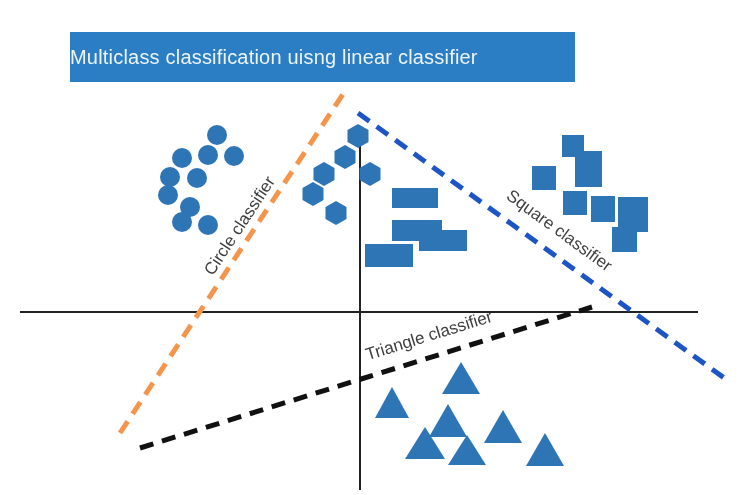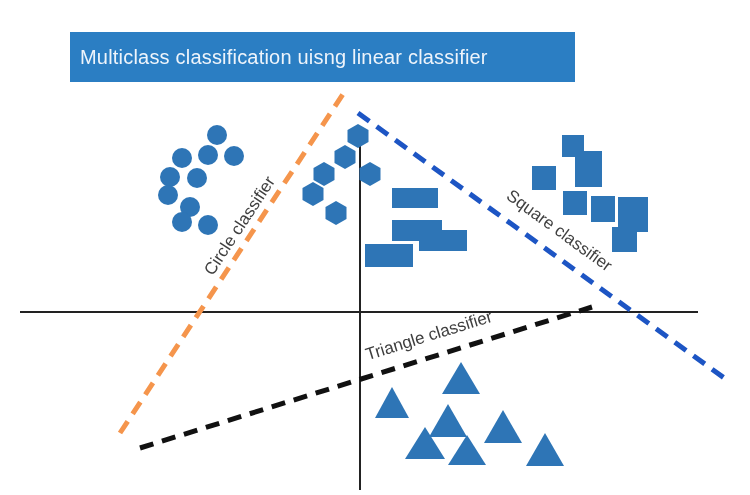--- a/index.html
+++ b/index.html
@@ -14,21 +14,21 @@
   .stage svg { position: absolute; left: 0; top: 0; }
   .banner {
     position: absolute;
     left: 70px;
     top: 32px;
     width: 505px;
     height: 50px;
     display: flex;
     align-items: center;
     box-sizing: border-box;
-    padding-left: 10px;
+    padding-left: 0;
   }
   .banner span {
     font-size: 20px;
     letter-spacing: 0.2px;
     white-space: nowrap;
   }
   .clabel {
     position: absolute;
     font-size: 17px;
     white-space: nowrap;

